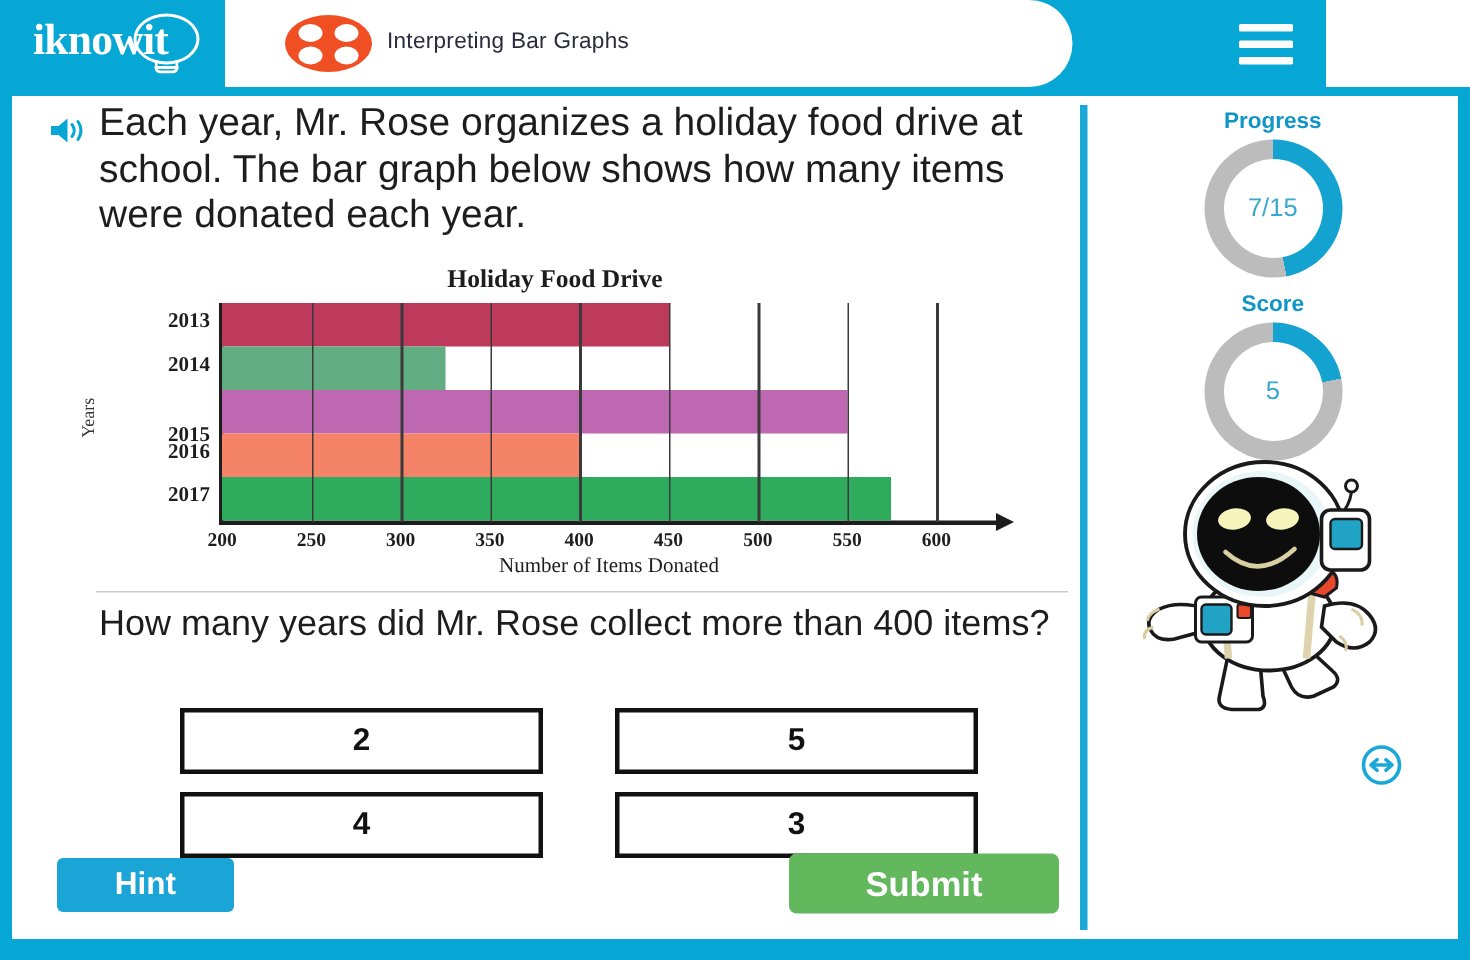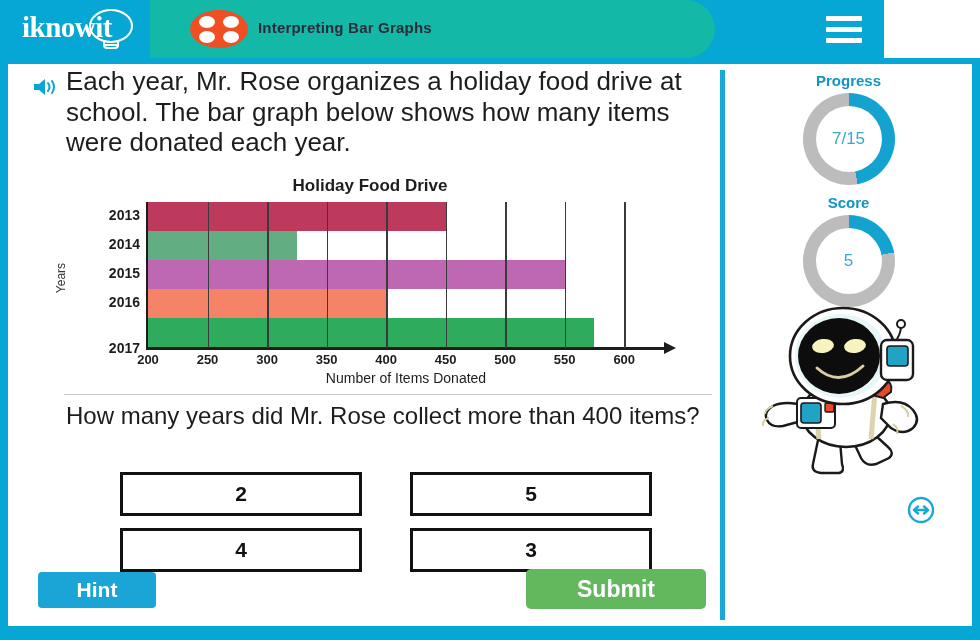--- a/index.html
+++ b/index.html
@@ -50,23 +50,22 @@
   }
   .bulb-line {
     position: absolute; left: 103px; top: 44px;
     width: 16px; height: 0;
     border-top: 2px solid #ffffff;
   }
 
   .tab-pill {
     position: absolute; left: 150px; top: 0;
     width: 565px; height: 58px;
-    background: #14b8a6;
+    background: #ffffff;
     border-radius: 0 32px 32px 0;
-    font-weight: bold;
   }
   .tab-icon {
     position: absolute; left: 40px; top: 10px;
     width: 58px; height: 38px;
     background: #f04e23;
     border-radius: 50%;
   }
   .tab-icon i {
     position: absolute;
     width: 16px; height: 12px;
@@ -141,21 +140,21 @@
     position: absolute; left: 58px; top: 2px;
     width: 640px;
     font-size: 26px;
     line-height: 1.18;
     color: #1d1d1d;
   }
 
   
   .chart-wrap {
     position: absolute; left: 52px; top: 112px;
-    width: 620px; height: 210px;
+    width: 620px; height: 210px; font-family: Liberation Serif, serif;
   }
   .chart-title {
     position: absolute; left: 0; top: 0;
     width: 620px;
     text-align: center;
     font-size: 17px;
     font-weight: bold;
     color: #1d1d1d;
   }
   .ylabel {
@@ -385,29 +384,29 @@
           <div class="plot" id="plot">
               <div class="bar-row" style="top: 0px; width: 506px;">
                 <span class="ytick-label" style="top: 5px;">2013</span>
                 <div class="bar" style="width: 297.647px; background: rgb(189, 58, 92);"></div>
               </div>
               <div class="bar-row" style="top: 29px; width: 506px;">
                 <span class="ytick-label" style="top: 5px;">2014</span>
                 <div class="bar" style="width: 148.824px; background: rgb(99, 173, 131);"></div>
               </div>
               <div class="bar-row" style="top: 58px; width: 506px;">
-                <span class="ytick-label" style="top: 5px;">2015</span>
+                <span class="ytick-label" style="top: 23px;">2015</span>
                 <div class="bar" style="width: 416.706px; background: rgb(189, 104, 176);"></div>
               </div>
               <div class="bar-row" style="top: 87px; width: 506px;">
                 <span class="ytick-label" style="top: 5px;">2016</span>
                 <div class="bar" style="width: 238.118px; background: rgb(245, 131, 103);"></div>
               </div>
               <div class="bar-row" style="top: 116px; width: 506px;">
-                <span class="ytick-label" style="top: 22px;">2017</span>
+                <span class="ytick-label" style="top: 5px;">2017</span>
                 <div class="bar" style="width: 446.471px; background: rgb(47, 171, 94);"></div>
               </div>
             </div>
           <div id="gridlines">
               <div class="gridline" style="left: 147.529px;"></div>
               <div class="gridline" style="left: 207.059px;"></div>
               <div class="gridline" style="left: 266.588px;"></div>
               <div class="gridline" style="left: 326.118px;"></div>
               <div class="gridline" style="left: 385.647px;"></div>
               <div class="gridline" style="left: 445.176px;"></div>

